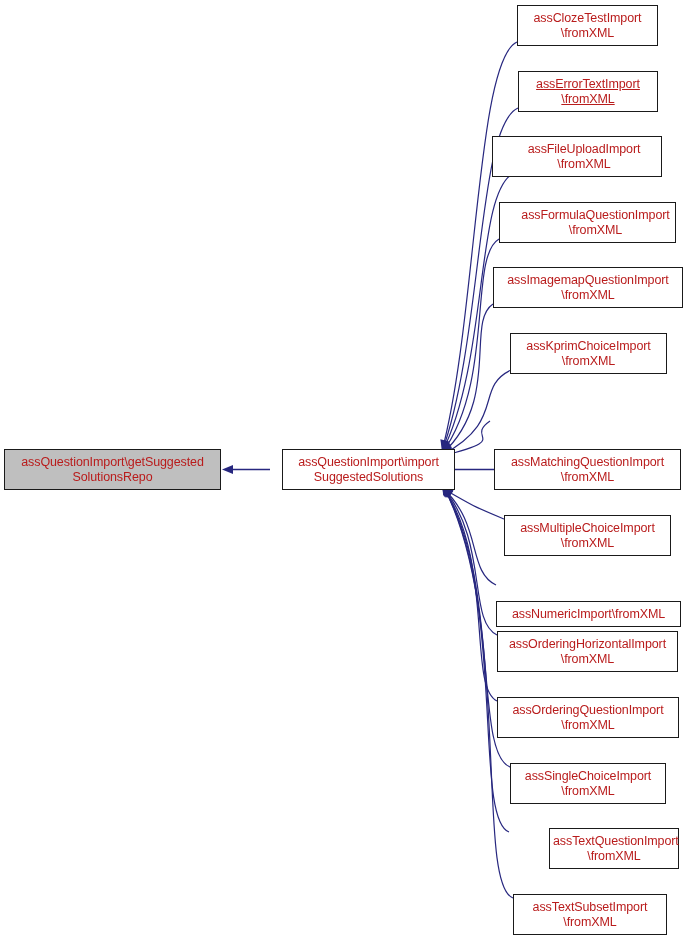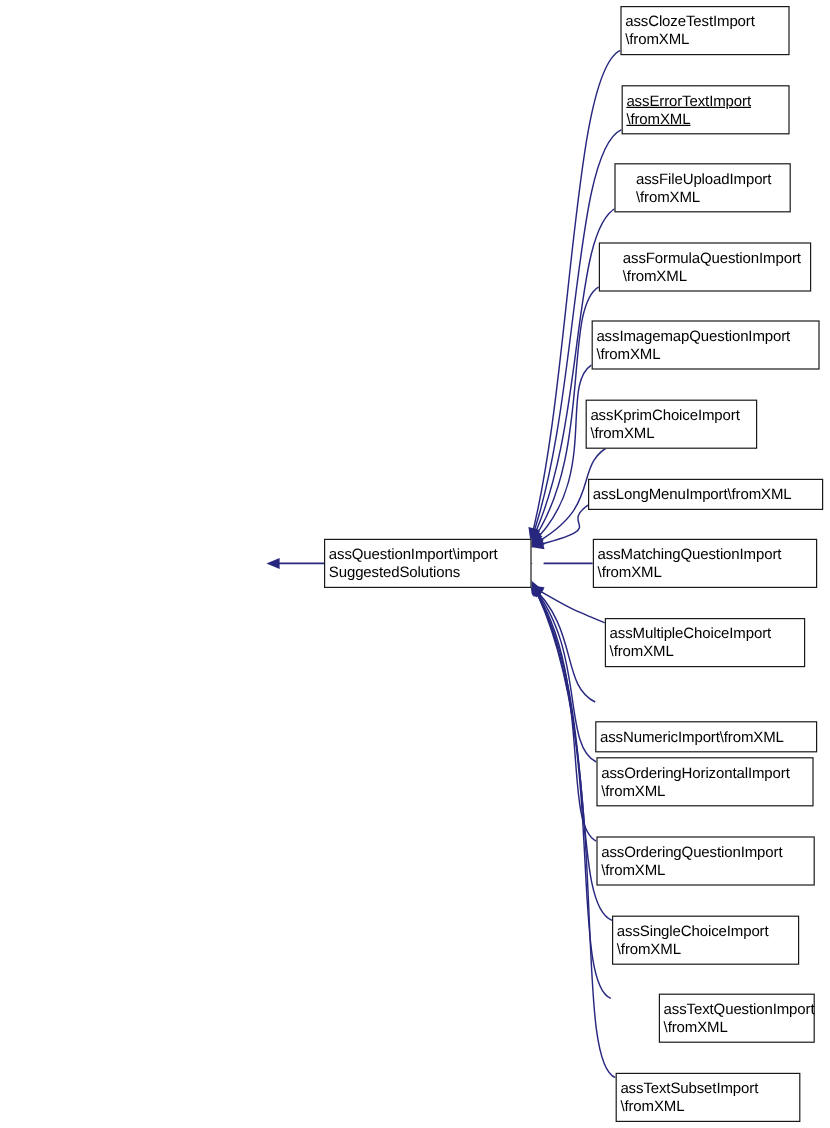--- a/index.html
+++ b/index.html
@@ -26,23 +26,24 @@
     pointer-events: none;
   }
   .node {
     position: absolute;
     box-sizing: border-box;
     background: #ffffff;
     border: 1px solid #1a1a1a;
     display: flex;
     align-items: center;
     justify-content: center;
+    text-align: center;
     font-size: 12.5px;
     line-height: 15px;
-    color: #000000;
+    color: #b91c1c;
     letter-spacing: -0.1px;
     white-space: pre-line;
     z-index: 3;
   }
   .node.current {
     background: #bfbfbf;
     border: 1px solid #1a1a1a;
   }
   .node-label {
     display: block;
@@ -83,35 +84,36 @@
       <polygon points="442,486.4 452.6625557635736,491.73571968797864 445.6900304938924,497.7377103047372" fill="#27277f"></polygon>
       <path d="M497,701 C467.3,687 495,560 442,485.6" fill="none" stroke="#27277f" stroke-width="1.2"></path>
       <polygon points="442,485.6 452.1287973850673,491.89026736572094 444.63565048898533,497.2281273857794" fill="#27277f"></polygon>
       <path d="M510,767 C473.15,753 501,579 442,484.8" fill="none" stroke="#27277f" stroke-width="1.2"></path>
       <polygon points="442,484.8 451.73734676313757,491.68070330812293 443.9404159119979,496.56413133590684" fill="#27277f"></polygon>
       <path d="M509,832 C472.7,818 507,597.7 442,484" fill="none" stroke="#27277f" stroke-width="1.2"></path>
       <polygon points="442,484 451.45282333412337,491.2666451003095 443.46585113623775,495.8326362424605" fill="#27277f"></polygon>
       <path d="M513,898 C474.5,884 513,616.7 442,483.2" fill="none" stroke="#27277f" stroke-width="1.2"></path>
       <polygon points="442,483.2 451.226486616542,490.7519497293594 443.1037922846397,495.0718845425808" fill="#27277f"></polygon>
     </svg>
-    <div class="node" style="left: 270px; top: 449px; width: 173px; height: 41px;"><span class="node-label">assQuestionImport\import
+<div class="node current" style="left: 4px; top: 449px; width: 217px; height: 41px;"><span class="node-label">assQuestionImport\getSuggested
+SolutionsRepo</span></div>
+    <div class="node" style="left: 282px; top: 449px; width: 173px; height: 41px;"><span class="node-label">assQuestionImport\import
 SuggestedSolutions</span></div>
     <div class="node" style="left: 517px; top: 5px; width: 141px; height: 41px;"><span class="node-label">assClozeTestImport
 \fromXML</span></div>
     <div class="node" style="left: 518px; top: 71px; width: 140px; height: 41px; text-decoration: underline;"><span class="node-label">assErrorTextImport
 \fromXML</span></div>
-    <div class="node" style="left: 512px; top: 136px; width: 147px; height: 41px; padding-left: 14px;"><span class="node-label">assFileUploadImport
+    <div class="node" style="left: 492px; top: 136px; width: 170px; height: 41px; padding-left: 14px;"><span class="node-label">assFileUploadImport
 \fromXML</span></div>
     <div class="node" style="left: 499px; top: 202px; width: 177px; height: 41px; padding-left: 16px;"><span class="node-label">assFormulaQuestionImport
 \fromXML</span></div>
     <div class="node" style="left: 493px; top: 267px; width: 190px; height: 41px;"><span class="node-label">assImagemapQuestionImport
 \fromXML</span></div>
-    <div class="node" style="left: 488px; top: 333px; width: 143px; height: 41px;"><span class="node-label">assKprimChoiceImport
+    <div class="node" style="left: 510px; top: 333px; width: 157px; height: 41px;"><span class="node-label">assKprimChoiceImport
 \fromXML</span></div>
-    <div class="node" style="left: 490px; top: 399px; width: 196px; height: 26px;"><span class="node-label">assLongMenuImport\fromXML</span></div>
     <div class="node" style="left: 494px; top: 449px; width: 187px; height: 41px;"><span class="node-label">assMatchingQuestionImport
 \fromXML</span></div>
     <div class="node" style="left: 504px; top: 515px; width: 167px; height: 41px;"><span class="node-label">assMultipleChoiceImport
 \fromXML</span></div>
     <div class="node" style="left: 496px; top: 581px; width: 185px; height: 26px; margin-top: 20px;"><span class="node-label">assNumericImport\fromXML</span></div>
     <div class="node" style="left: 497px; top: 631px; width: 181px; height: 41px;"><span class="node-label">assOrderingHorizontalImport
 \fromXML</span></div>
     <div class="node" style="left: 497px; top: 697px; width: 182px; height: 41px;"><span class="node-label">assOrderingQuestionImport
 \fromXML</span></div>
     <div class="node" style="left: 510px; top: 763px; width: 156px; height: 41px;"><span class="node-label">assSingleChoiceImport

